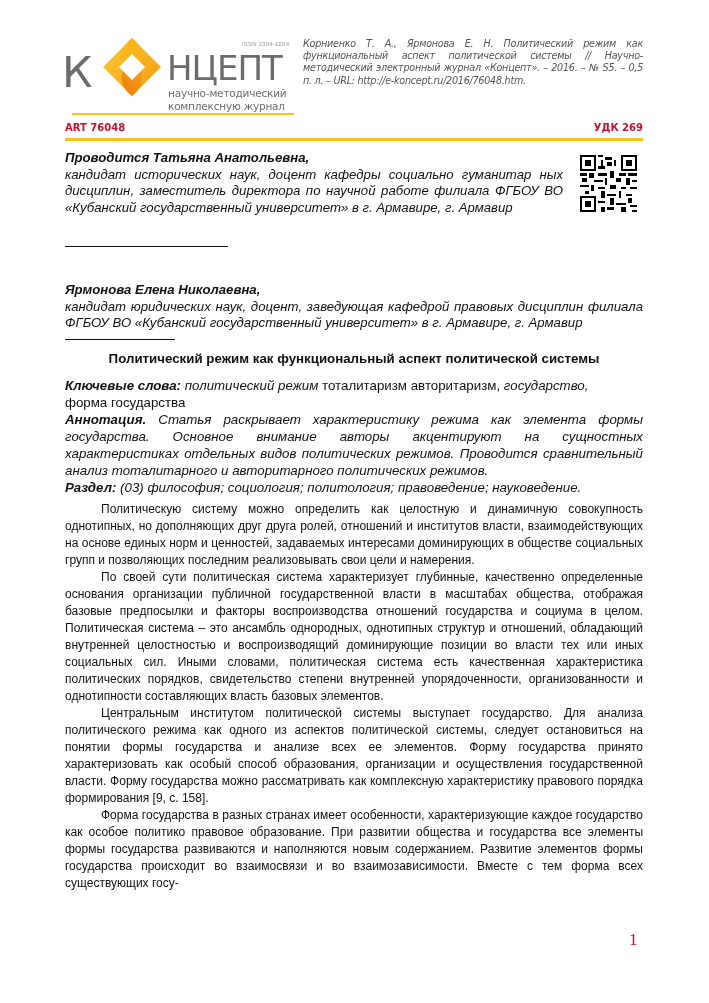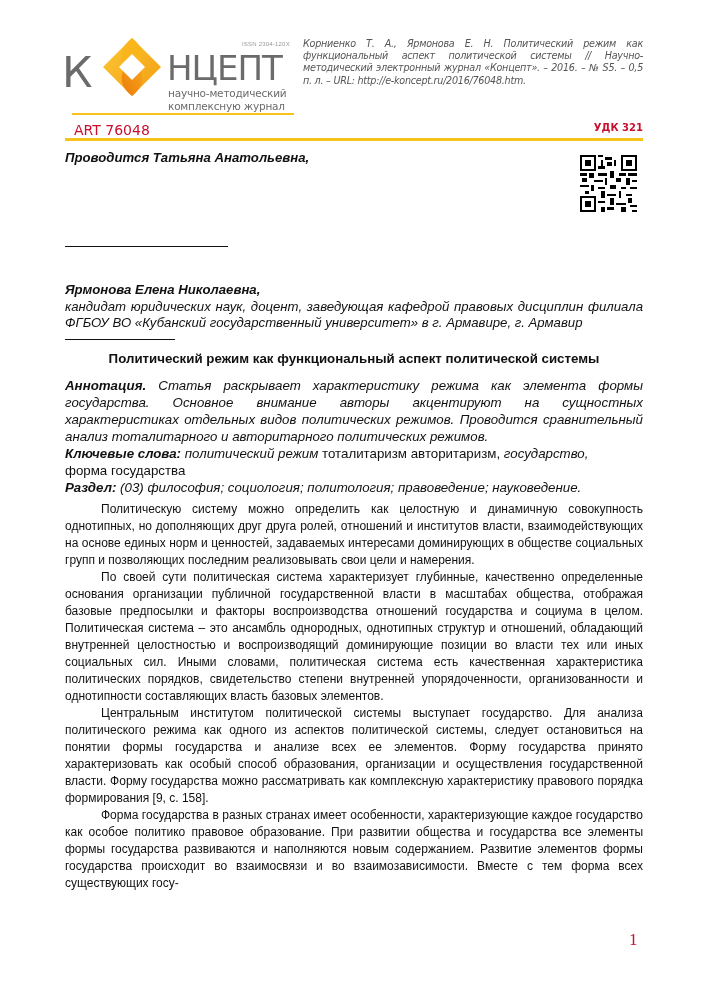--- a/index.html
+++ b/index.html
@@ -10,21 +10,21 @@
     .logo-k { position: absolute; left: 0; top: 18px; font-size: 43px; font-weight: normal; color: #6b6b6b; font-family: "DejaVu Sans", sans-serif; letter-spacing: 0; line-height: 1; }
     .logo-mark { position: absolute; left: 37px; top: 3px; width: 66px; height: 62px; }
     .logo-rest { position: absolute; left: 105px; top: 18px; font-size: 34px; color: #6b6b6b; font-family: "DejaVu Sans", sans-serif; line-height: 1; letter-spacing: -1px; }
     .logo-issn { position: absolute; left: 180px; top: 8px; font-size: 6px; color: #999; letter-spacing: 0.2px; }
     .logo-sub1 { position: absolute; left: 106px; top: 54px; font-size: 10.5px; color: #6b6b6b; font-family: "DejaVu Sans", sans-serif; letter-spacing: -0.2px; }
     .logo-sub2 { position: absolute; left: 106px; top: 67px; font-size: 10.5px; color: #6b6b6b; font-family: "DejaVu Sans", sans-serif; letter-spacing: -0.2px; }
     .logo-line { position: absolute; left: 72px; top: 113px; width: 222px; height: 2px; background: #f7c21a; }
 
     .citation { position: absolute; left: 303px; top: 38px; width: 340px; font-size: 9.6px; line-height: 12.2px; color: #555; font-style: italic; text-align: justify; font-family: "DejaVu Sans", sans-serif; letter-spacing: -0.25px; }
 
-    .art { position: absolute; left: 74px; top: 122px; font-size: 14px; font-weight: normal; color: #c8102e; font-family: "DejaVu Sans", sans-serif; }
+    .art { position: absolute; left: 65px; top: 122px; font-size: 10px; font-weight: bold; color: #c8102e; font-family: "DejaVu Sans", sans-serif; }
     .udk { position: absolute; right: 66px; top: 122px; font-size: 10px; font-weight: bold; color: #c8102e; font-family: "DejaVu Sans", sans-serif; }
     .top-rule { position: absolute; left: 65px; top: 138px; width: 578px; height: 3px; background: #f7c21a; }
 
     .author { position: absolute; left: 65px; width: 500px; font-size: 13.2px; line-height: 16.5px; font-style: italic; }
     .author .name { font-weight: bold; display: block; }
     .author .desc { display: block; text-align: justify; }
     .author1 { top: 150px; width: 498px; }
     .author2 { top: 259px; width: 578px; margin-top: 23px; }
     .rule1 { position: absolute; left: 65px; top: 246px; width: 163px; height: 1px; background: #111; }
     .rule2 { position: absolute; left: 65px; top: 339px; width: 110px; height: 1px; background: #111; }
@@ -67,25 +67,26 @@
   <span class="logo-rest">НЦЕПТ</span>
   <span class="logo-issn">ISSN 2304-120X</span>
   <span class="logo-sub1">научно-методический</span>
   <span class="logo-sub2">комплексную журнал</span>
 </div>
 <div class="logo-line"></div>
 
 <div class="citation">Корниенко Т. А., Ярмонова Е. Н. Политический режим как функциональный аспект политической системы // Научно-методический электронный журнал «Концепт». – 2016. – № S5. – 0,5 п. л. – URL: http://e-koncept.ru/2016/76048.htm.</div>
 
 <div class="art">ART 76048</div>
-<div class="udk">УДК 321</div>
+<div class="udk">УДК 269</div>
 <div class="top-rule"></div>
 
 <div class="author author1">
   <span class="name">Проводится Татьяна Анатольевна,</span>
+  <span class="desc">кандидат исторических наук, доцент кафедры социально гуманитар ных дисциплин, заместитель директора по научной работе филиала ФГБОУ ВО «Кубанский государственный университет» в г. Армавире, г. Армавир</span>
 </div>
 
 <svg class="qr" viewBox="0 0 25 25" shape-rendering="crispEdges">
   <rect x="0" y="0" width="25" height="25" fill="#fff"></rect>
   <g fill="#000">
     <rect x="0" y="0" width="7" height="7"></rect>
       <rect x="1" y="1" width="5" height="5" fill="#fff"></rect>
       <rect x="2" y="2" width="3" height="3"></rect>
     <rect x="18" y="0" width="7" height="7"></rect>
       <rect x="19" y="1" width="5" height="5" fill="#fff"></rect>
@@ -138,22 +139,22 @@
 
 <div class="author author2">
   <span class="name">Ярмонова Елена Николаевна,</span>
   <span class="desc">кандидат юридических наук, доцент, заведующая кафедрой правовых дисциплин филиала ФГБОУ ВО «Кубанский государственный университет» в г. Армавире, г. Армавир</span>
 </div>
 <div class="rule2"></div>
 
 <div class="title">Политический режим как функциональный аспект политической системы</div>
 
 <div class="abstract">
+  <p style="text-align:left;"><span class="lbl">Ключевые слова:</span><span class="it"> политический режим</span><span>  тоталитаризм  авторитаризм, </span><span class="it">государство,</span><br><span> форма государства</span></p>
   <p><span class="lbl">Аннотация.</span><span class="it"> Статья раскрывает характеристику режима как элемента формы государства. Основное внимание авторы акцентируют на сущностных характеристиках отдельных видов политических режимов. Проводится сравнительный анализ тоталитарного и авторитарного политических режимов.</span></p>
-  <p style="text-align:left;"><span class="lbl">Ключевые слова:</span><span class="it"> политический режим</span><span>  тоталитаризм  авторитаризм, </span><span class="it">государство,</span><br><span> форма государства</span></p>
   <p><span class="lbl">Раздел:</span><span class="it"> (03) философия; социология; политология; правоведение; науковедение.</span></p>
 </div>
 
 <div class="body">
   <p>Политическую систему можно определить как целостную и динамичную совокупность однотипных, но дополняющих друг друга ролей, отношений и институтов власти, взаимодействующих на основе единых норм и ценностей, задаваемых интересами доминирующих в обществе социальных групп и позволяющих последним реализовывать свои цели и намерения.</p>
   <p>По своей сути политическая система характеризует глубинные, качественно определенные основания организации публичной государственной власти в масштабах общества, отображая базовые предпосылки и факторы воспроизводства отношений государства и социума в целом. Политическая система – это ансамбль однородных, однотипных структур и отношений, обладающий внутренней целостностью и воспроизводящий доминирующие позиции во власти тех или иных социальных сил. Иными словами, политическая система есть качественная характеристика политических порядков, свидетельство степени внутренней упорядоченности, организованности и однотипности составляющих власть базовых элементов.</p>
   <p>Центральным институтом политической системы выступает государство. Для анализа политического режима как одного из аспектов политической системы, следует остановиться на понятии формы государства и анализе всех ее элементов. Форму государства принято характеризовать как особый способ образования, организации и осуществления государственной власти. Форму государства можно рассматривать как комплексную характеристику правового порядка формирования [9, с. 158].</p>
   <p>Форма государства в разных странах имеет особенности, характеризующие каждое государство как особое политико правовое образование. При развитии общества и государства все элементы формы государства развиваются и наполняются новым содержанием. Развитие элементов формы государства происходит во взаимосвязи и во взаимозависимости. Вместе с тем форма всех существующих госу-</p>
 </div>
 

